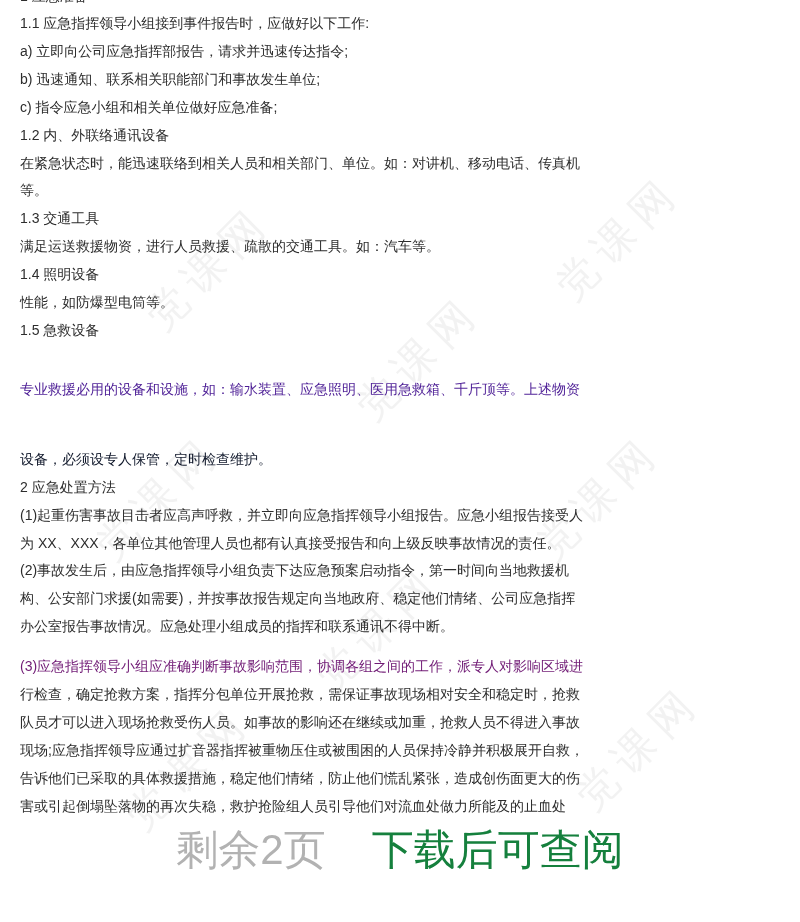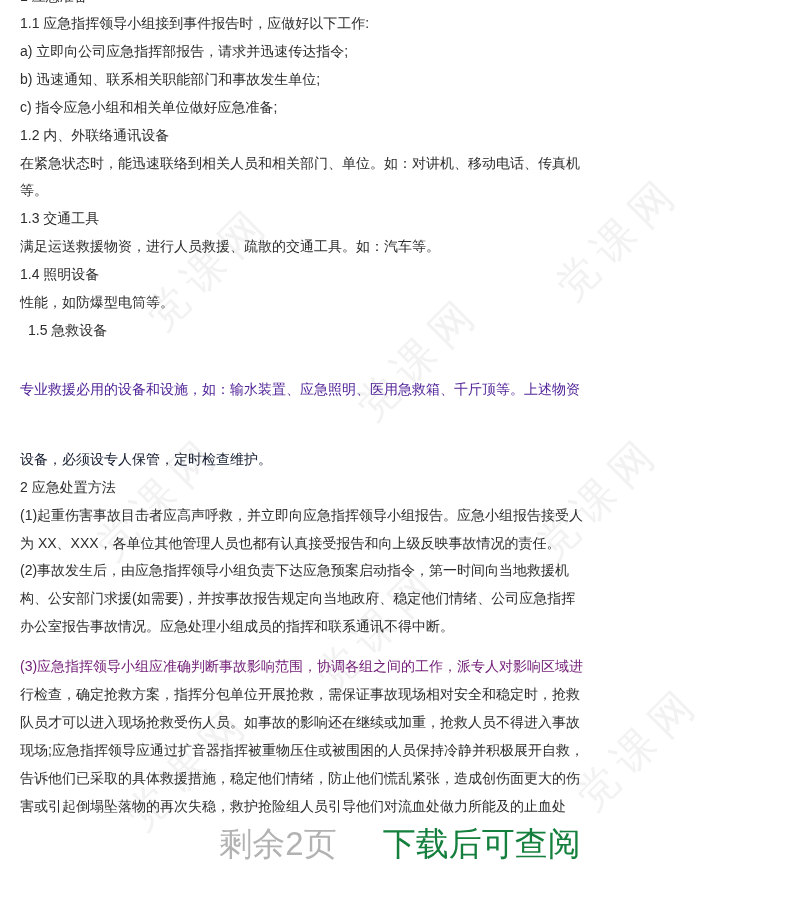--- a/index.html
+++ b/index.html
@@ -61,21 +61,21 @@
   }
   
   .footer {
     position: absolute;
     left: 0;
     top: 822px;
     width: 800px;
     display: flex;
     justify-content: center;
     gap: 46px;
-    font-size: 33px;
+    font-size: 42px;
     z-index: 1;
   }
   .footer span {
     white-space: pre;
   }
 </style>
 </head>
 <body>
 
 <div class="page">
@@ -100,21 +100,21 @@
         <div class="line" style="color: rgb(45, 45, 45);">a) 立即向公司应急指挥部报告，请求并迅速传达指令;</div>
         <div class="line" style="color: rgb(45, 45, 45);">b) 迅速通知、联系相关职能部门和事故发生单位;</div>
         <div class="line" style="color: rgb(45, 45, 45);">c) 指令应急小组和相关单位做好应急准备;</div>
         <div class="line" style="color: rgb(45, 45, 45);">1.2 内、外联络通讯设备</div>
         <div class="line" style="color: rgb(45, 45, 45);">在紧急状态时，能迅速联络到相关人员和相关部门、单位。如：对讲机、移动电话、传真机</div>
         <div class="line" style="color: rgb(45, 45, 45);">等。</div>
         <div class="line" style="color: rgb(45, 45, 45);">1.3 交通工具</div>
         <div class="line" style="color: rgb(45, 45, 45);">满足运送救援物资，进行人员救援、疏散的交通工具。如：汽车等。</div>
         <div class="line" style="color: rgb(45, 45, 45);">1.4 照明设备</div>
         <div class="line" style="color: rgb(45, 45, 45);">性能，如防爆型电筒等。</div>
-        <div class="line" style="color: rgb(45, 45, 45); margin-left: 8px;">1.5 急救设备</div>
+        <div class="line" style="color: rgb(45, 45, 45);">1.5 急救设备</div>
         <div class="line" style="color: #4c1d95; margin-top: 31px;">专业救援必用的设备和设施，如：输水装置、应急照明、医用急救箱、千斤顶等。上述物资</div>
         <div class="line" style="color: #0f172a; margin-top: 42px;">设备，必须设专人保管，定时检查维护。</div>
         <div class="line" style="color: rgb(45, 45, 45);">2 应急处置方法</div>
         <div class="line" style="color: rgb(45, 45, 45);">(1)起重伤害事故目击者应高声呼救，并立即向应急指挥领导小组报告。应急小组报告接受人</div>
         <div class="line" style="color: rgb(45, 45, 45);">为 XX、XXX，各单位其他管理人员也都有认真接受报告和向上级反映事故情况的责任。</div>
         <div class="line" style="color: rgb(45, 45, 45);">(2)事故发生后，由应急指挥领导小组负责下达应急预案启动指令，第一时间向当地救援机</div>
         <div class="line" style="color: rgb(45, 45, 45);">构、公安部门求援(如需要)，并按事故报告规定向当地政府、稳定他们情绪、公司应急指挥</div>
         <div class="line" style="color: rgb(45, 45, 45);">办公室报告事故情况。应急处理小组成员的指挥和联系通讯不得中断。</div>
         <div class="line" style="color: #701a75; margin-top: 12px;">(3)应急指挥领导小组应准确判断事故影响范围，协调各组之间的工作，派专人对影响区域进</div>
         <div class="line" style="color: rgb(45, 45, 45);">行检查，确定抢救方案，指挥分包单位开展抢救，需保证事故现场相对安全和稳定时，抢救</div>

